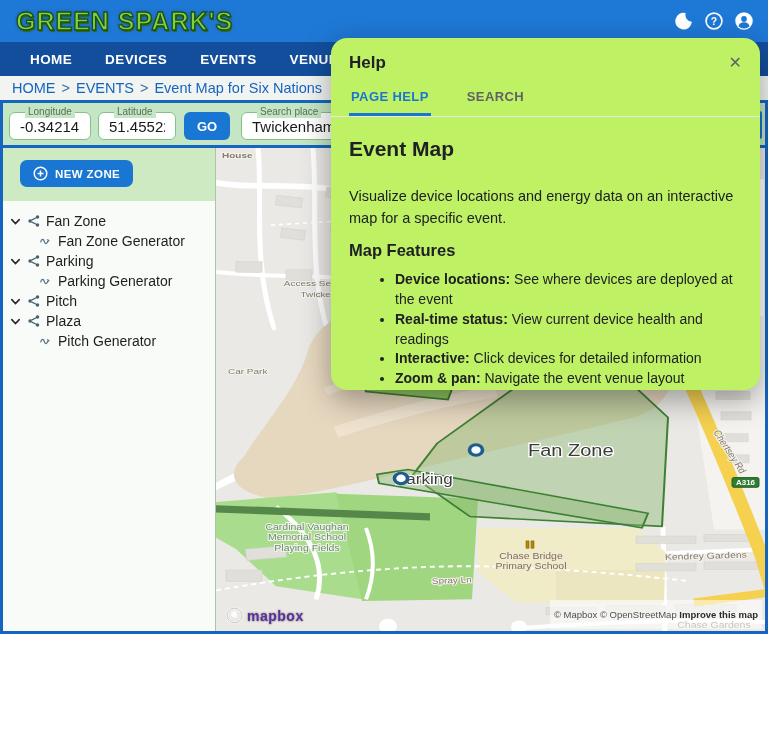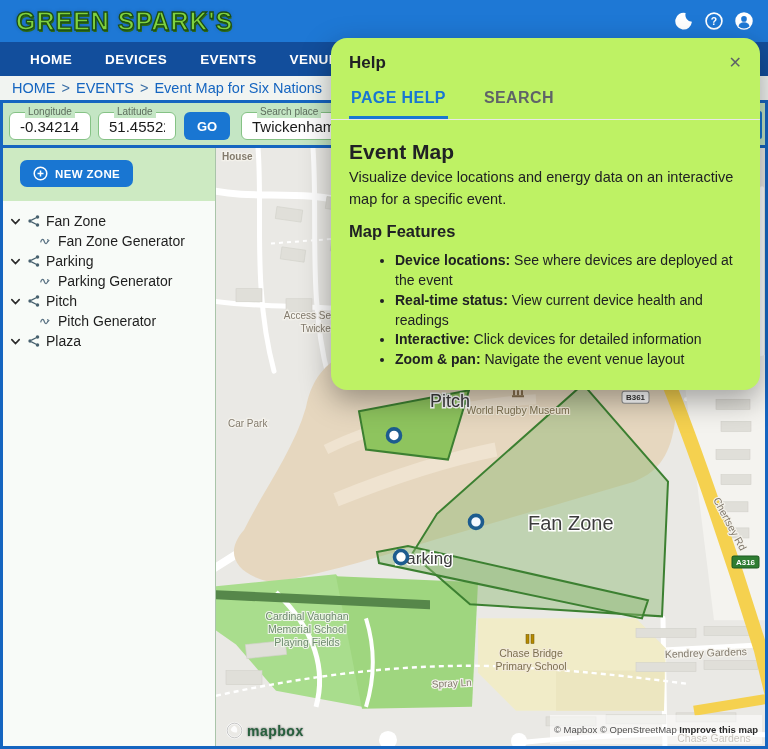--- a/index.html
+++ b/index.html
@@ -1,18 +1,18 @@
 <!DOCTYPE html>
 <html><head>
 <meta charset="utf-8">
 <style>
   * { margin:0; padding:0; box-sizing:border-box; }
   html,body { width:768px; height:749px; }
   body { font-family:"Liberation Sans", sans-serif; }
-  .app { position:relative; width:768px; height:749px; background:#fff; overflow:hidden; }
+  .app { position:relative; width:768px; height:634px; background:#fff; overflow:hidden; }
 
   
   .hdr { position:absolute; top:0; left:0; right:0; height:42px; background:#1e78d5; display:flex; align-items:center; }
   .logo { margin-left:16px; font-size:25px; font-weight:900; letter-spacing:1px; color:#7fd13f;
           -webkit-text-stroke:1.3px #1b4d12; text-shadow:1px 2px 0 #2d6a16, 0 0 4px rgba(0,0,0,.25); }
   .hdr-icons { margin-left:auto; margin-right:14px; display:flex; gap:10px; align-items:center; }
   .hicon { width:20px; height:20px; cursor:pointer; }
 
   
   .nav { position:absolute; top:42px; left:0; right:0; height:34px; background:#124e9c; display:flex; align-items:center; padding-left:30px; }
@@ -50,35 +50,35 @@
   
   .map { flex:1; position:relative; overflow:hidden; background:#eae9e5; }
   .map svg.mapsvg { position:absolute; inset:0; width:100%; height:100%; }
   .mlabel  { font-family:"Liberation Sans",sans-serif; fill:#837b6d; paint-order:stroke; stroke:#f4f2ec; stroke-width:2.4px; }
   .mlabel2 { font-family:"Liberation Sans",sans-serif; fill:#6d8a6d; paint-order:stroke; stroke:#eef5e8; stroke-width:2.2px; }
   .mlabel3 { font-family:"Liberation Sans",sans-serif; fill:#7d7050; paint-order:stroke; stroke:#f2ead9; stroke-width:2.2px; }
   .zlabel  { font-family:"Liberation Sans",sans-serif; fill:#3c3c3c; paint-order:stroke; stroke:#ffffff; stroke-width:2.8px; }
   .shieldtxt { font-family:"Liberation Sans",sans-serif; font-weight:bold; }
 
   .mblogo { position:absolute; left:10px; bottom:7px; display:flex; align-items:center; gap:4px; opacity:.9; cursor:pointer; }
-  .mblogo .word { color:#14532d; font-weight:bold; font-size:14px; letter-spacing:.5px; text-shadow:0 0 2px #8d8d8d, 0 0 2px #8d8d8d; }
+  .mblogo .word { color:#4c1d95; font-weight:bold; font-size:14px; letter-spacing:.5px; text-shadow:0 0 2px #8d8d8d, 0 0 2px #8d8d8d; }
   .attrib { position:absolute; right:3px; bottom:2px; font-size:9.5px; color:#4f4f4f; background:rgba(255,255,255,.55); padding:9px 4px; white-space:nowrap; }
   .attrib .lnk { cursor:pointer; }
   .attrib .strong { font-weight:bold; color:#2b2b2b; }
 
   
   .dialog { position:absolute; left:331px; top:38px; width:429px; height:352px; background:#bef264; border-radius:16px; box-shadow:0 10px 30px rgba(0,0,0,.35); z-index:100; overflow:hidden; }
   .dlg-titlebar { display:flex; align-items:center; padding:15px 18px 6px 18px; }
   .dlg-title { font-size:17px; font-weight:bold; color:#202124; }
   .dlg-close { margin-left:auto; font-size:16px; color:#5f6368; cursor:pointer; line-height:1; }
   .dlg-tabs { display:flex; padding:0 18px; border-bottom:1px solid #e8e8e8; }
-  .dlg-tab { font-size:16px; font-weight:bold; letter-spacing:.4px; padding:10px 2px 9px; margin-right:34px; cursor:pointer; color:#5f6368; border-bottom:3px solid transparent; }
+  .dlg-tab { font-size:13px; font-weight:bold; letter-spacing:.4px; padding:10px 2px 9px; margin-right:34px; cursor:pointer; color:#5f6368; border-bottom:3px solid transparent; }
   .dlg-tab.active { color:#1976d2; border-bottom-color:#1976d2; }
   .dlg-body { padding:20px 18px 0 18px; color:#202124; }
-  .dlg-h1 { font-size:21px; font-weight:bold; margin-bottom:2px; }
+  .dlg-h1 { font-size:21px; font-weight:bold; margin-bottom:24px; }
   .dlg-p  { font-size:14.5px; line-height:1.55; margin-bottom:11px; }
   .dlg-h2 { font-size:16.5px; font-weight:bold; margin-bottom:10px; }
   .dlg-ul { margin:0 0 13px 0; padding-left:46px; }
   .dlg-ul li { font-size:14px; line-height:1.42; }
 </style>
 </head>
 <body>
 
 <div class="app">
 
@@ -194,39 +194,39 @@
                 <path d="M3 5 L7 9.3 L11 5" fill="none" stroke="#2a2a2a" stroke-width="1.7" stroke-linecap="round"></path>
               </svg>
             <svg class="tico" width="14" height="14" viewBox="0 0 16 16">
                 <circle cx="3.5" cy="8" r="2" fill="#46606e"></circle>
                 <circle cx="12" cy="3.5" r="2" fill="#46606e"></circle>
                 <circle cx="12" cy="12.5" r="2" fill="#46606e"></circle>
                 <path d="M5 7 L10.5 4.2 M5 9 L10.5 11.8" stroke="#46606e" stroke-width="1.3"></path>
               </svg>
             <span>Pitch</span>
           </div>
-          <div class="trow dev">
-            <svg class="tico" width="13" height="13" viewBox="0 0 16 16">
-                <path d="M2 9 C3 4.5 5.5 4.5 6.5 8 C7.5 11.5 10 11.5 11 7" fill="none" stroke="#5a7283" stroke-width="1.5"></path>
-                <path d="M10 5.6 L12.2 6.6 L10.6 8.6" fill="none" stroke="#5a7283" stroke-width="1.3"></path>
-              </svg>
-            <span>Pitch Generator</span>
-          </div>
-
           <div class="trow zone">
             <svg class="tico" width="13" height="13" viewBox="0 0 14 14">
                 <path d="M3 5 L7 9.3 L11 5" fill="none" stroke="#2a2a2a" stroke-width="1.7" stroke-linecap="round"></path>
               </svg>
             <svg class="tico" width="14" height="14" viewBox="0 0 16 16">
                 <circle cx="3.5" cy="8" r="2" fill="#46606e"></circle>
                 <circle cx="12" cy="3.5" r="2" fill="#46606e"></circle>
                 <circle cx="12" cy="12.5" r="2" fill="#46606e"></circle>
                 <path d="M5 7 L10.5 4.2 M5 9 L10.5 11.8" stroke="#46606e" stroke-width="1.3"></path>
               </svg>
             <span>Plaza</span>
+          </div>
+
+          <div class="trow dev">
+            <svg class="tico" width="13" height="13" viewBox="0 0 16 16">
+                <path d="M2 9 C3 4.5 5.5 4.5 6.5 8 C7.5 11.5 10 11.5 11 7" fill="none" stroke="#5a7283" stroke-width="1.5"></path>
+                <path d="M10 5.6 L12.2 6.6 L10.6 8.6" fill="none" stroke="#5a7283" stroke-width="1.3"></path>
+              </svg>
+            <span>Pitch Generator</span>
           </div>
 
         </div>
       </aside>
 
       <div class="map">
         <svg class="mapsvg" viewBox="0 0 549 595" preserveAspectRatio="none">
 
           <g stroke="#ffffff" fill="none" stroke-linecap="round">
             <path d="M-5,42 C40,52 85,40 140,56 C180,64 200,84 212,122" stroke-width="7"></path>

